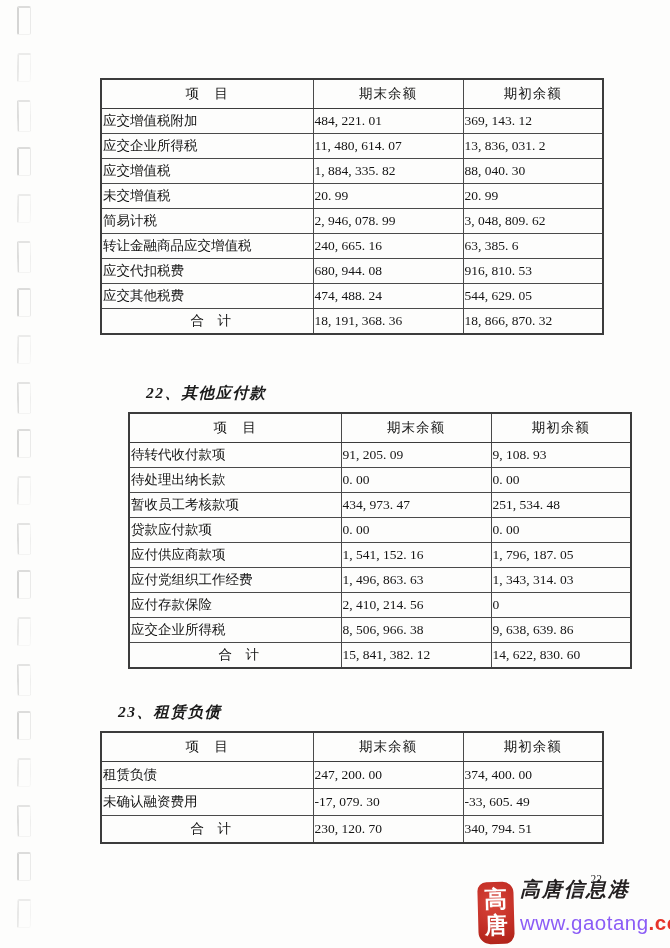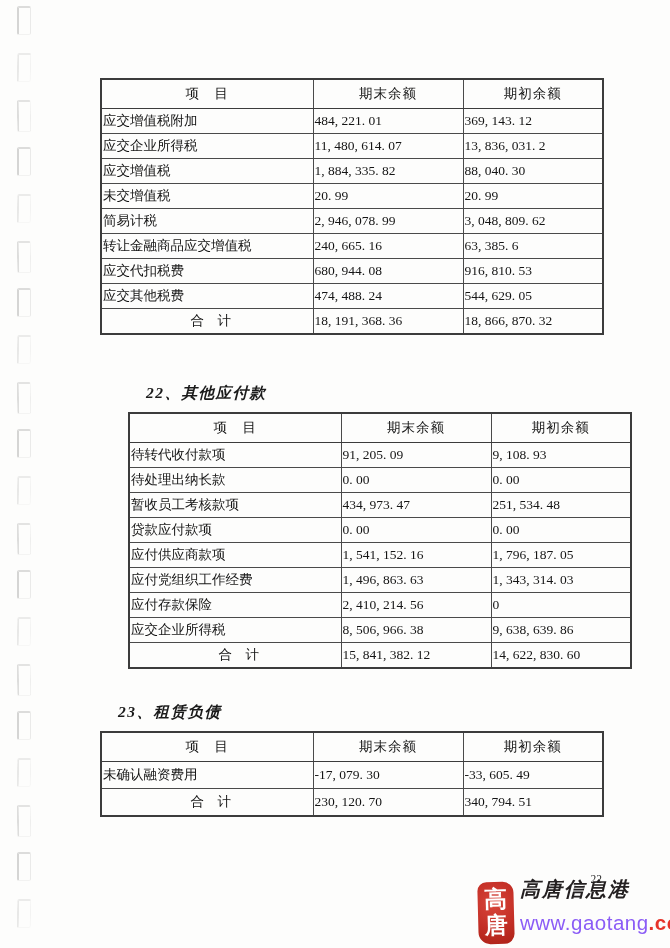--- a/index.html
+++ b/index.html
@@ -240,20 +240,25 @@
         </colgroup>
         <thead>
           <tr>
             <th>项　目</th>
             <th>期末余额</th>
             <th>期初余额</th>
           </tr>
         </thead>
         <tbody>
           <tr>
+            <td class="label">租赁负债</td>
+            <td class="num">247, 200. 00</td>
+            <td class="num">374, 400. 00</td>
+          </tr>
+          <tr>
             <td class="label">未确认融资费用</td>
             <td class="num">-17, 079. 30</td>
             <td class="num">-33, 605. 49</td>
           </tr>
           <tr class="total-row">
             <td class="label">合　计</td>
             <td class="num">230, 120. 70</td>
             <td class="num">340, 794. 51</td>
           </tr>
         </tbody>

